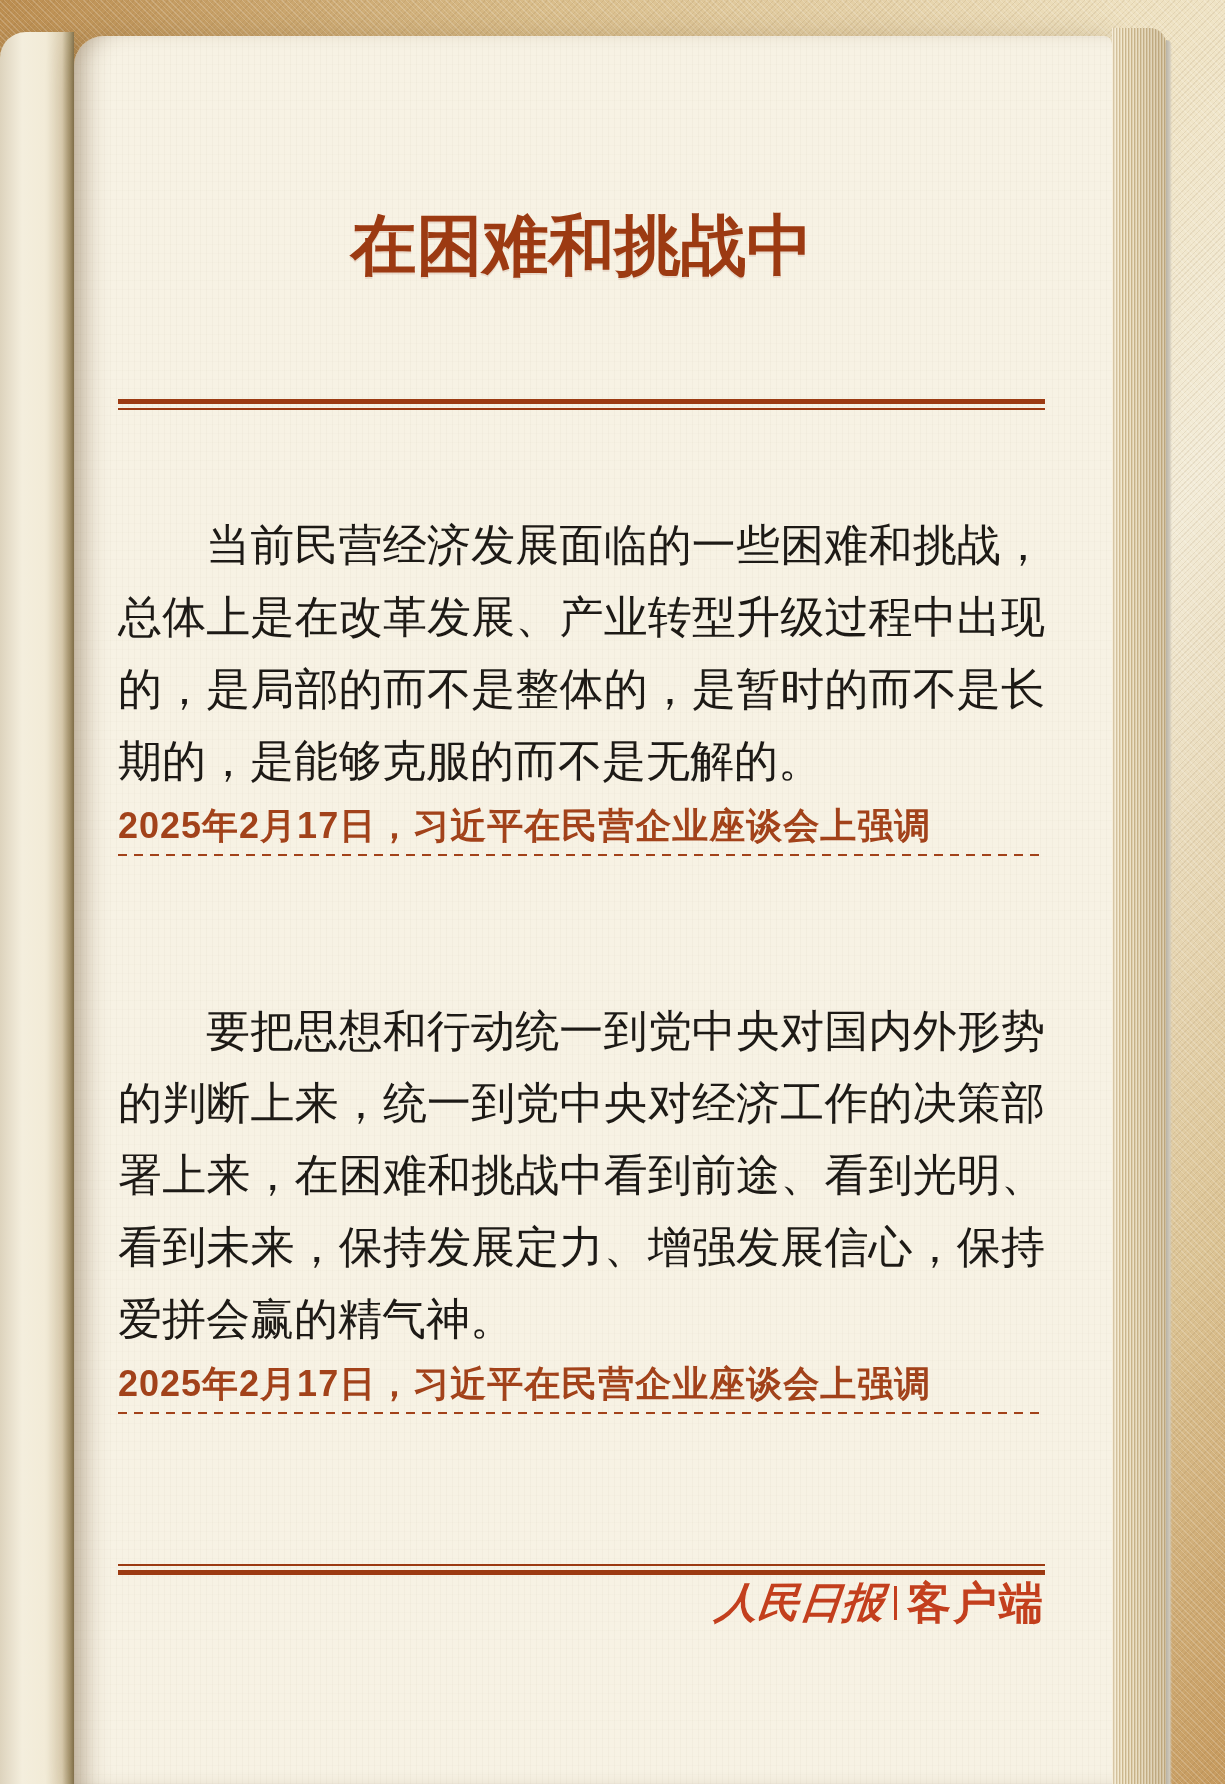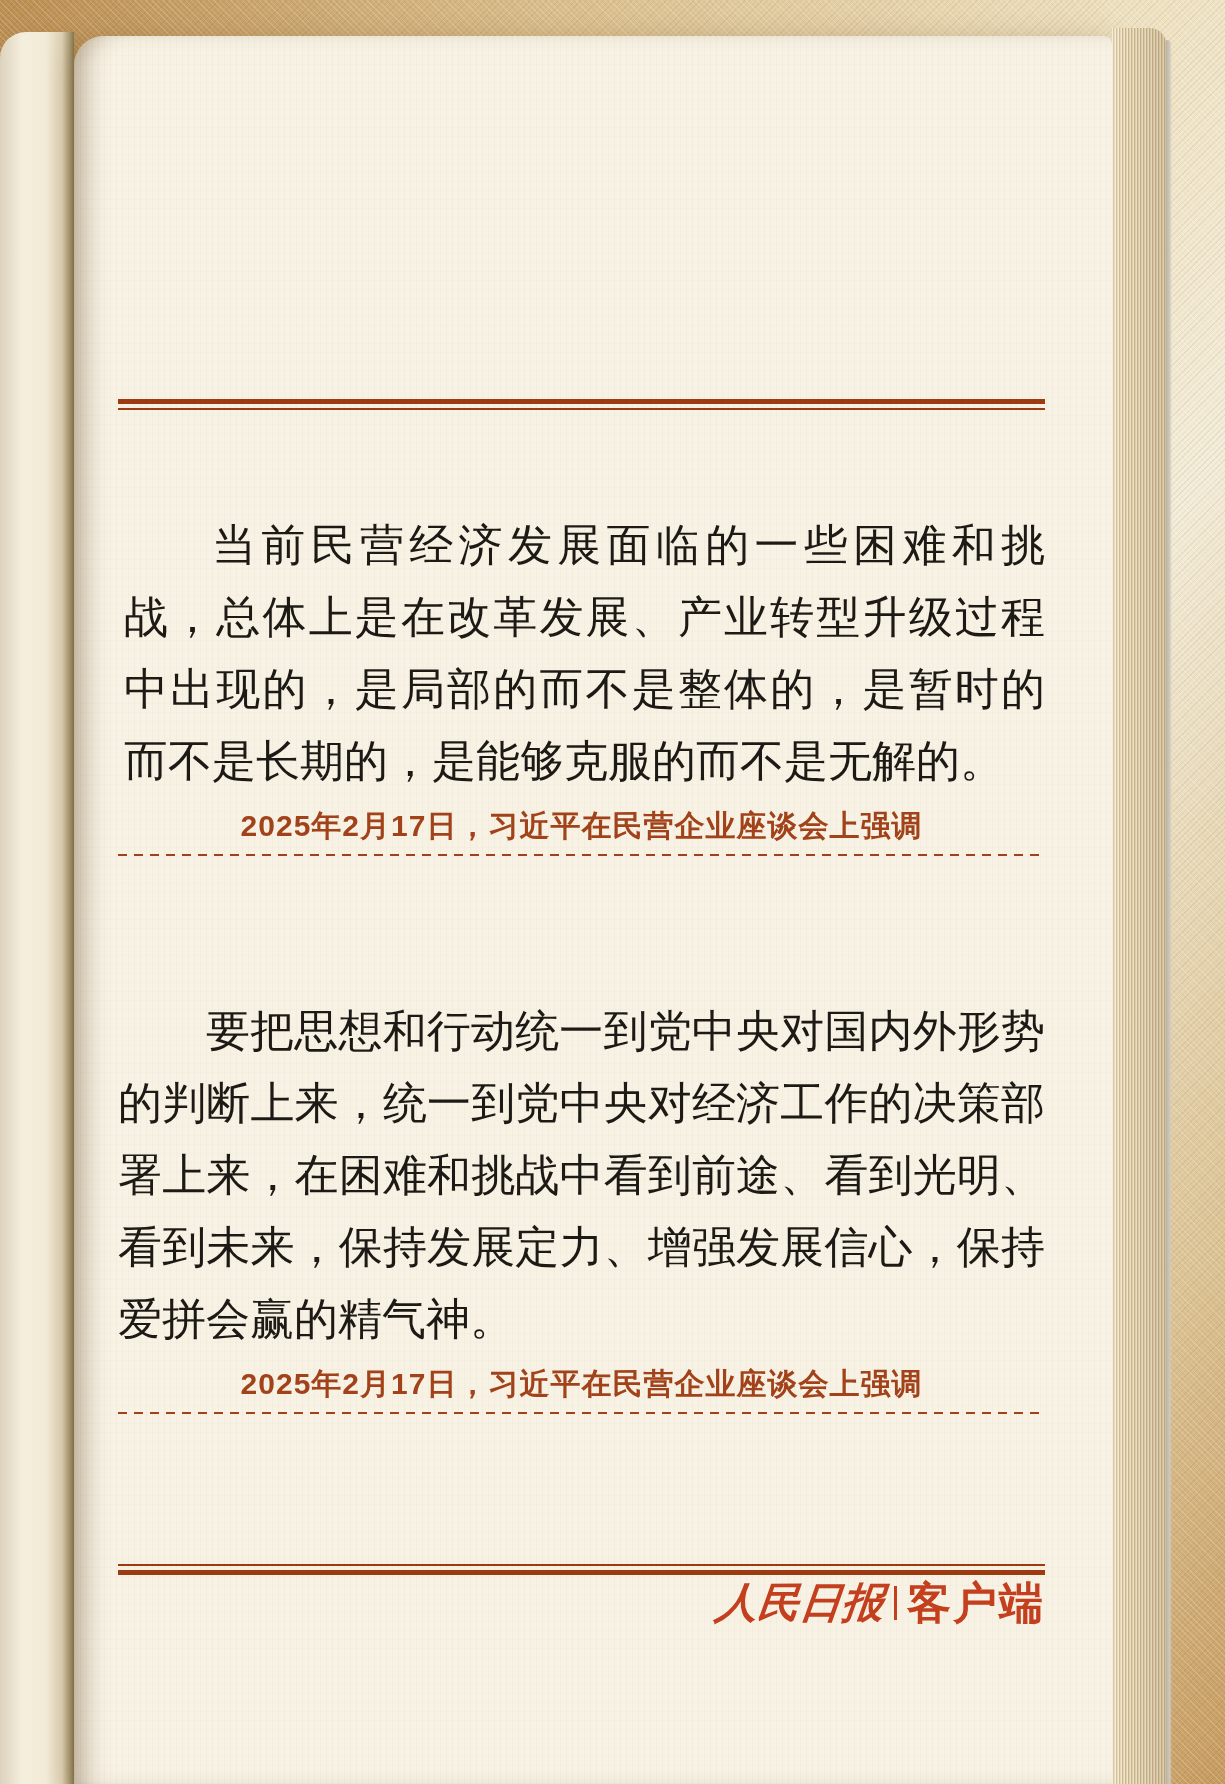--- a/index.html
+++ b/index.html
@@ -58,25 +58,25 @@
   .rule-top .thin{height:2px;background:#9c3a12;margin-top:4px;}
   .rule-bottom{margin-top:150px;}
   .rule-bottom .thin{height:2px;background:#9c3a12;}
   .rule-bottom .thick{height:5px;background:#9c3a12;margin-top:4px;}
 
   .quote-text{
     font-family:"Liberation Serif","DejaVu Serif",serif;
     color:#1d1a16;font-size:44px;line-height:72px;
     text-indent:2em;margin:0;text-align:justify;
   }
-  .quote-1 .quote-text{margin-top:100px;margin-left:6px;}
+  .quote-1 .quote-text{margin-top:100px;}
   .quote-2 .quote-text{margin-top:140px;}
   .attribution{
     margin-top:8px;padding-bottom:8px;
-    text-align:center;color:#a2421a;font-weight:700;font-size:30px;line-height:40px;
+    text-align:left;color:#a2421a;font-weight:700;font-size:36px;line-height:40px;
     letter-spacing:1px;
   }
   .dash-rule{
     height:2px;
     background:repeating-linear-gradient(90deg,#a2421a 0 9px,rgba(0,0,0,0) 9px 16px);
   }
 
   .footer-brand{
     margin-top:6px;display:flex;justify-content:flex-end;align-items:center;gap:10px;
     color:#c33f1d;
@@ -95,21 +95,21 @@
 </style>
 </head>
 <body>
 
 <div class="left-page-curl"></div>
 
 <div class="main-page">
   <div class="content">
 
     <h1 class="headline">
-      <br>
+      <span>在困难和挑战中</span><br>
     </h1>
 
     <div class="rule-top">
       <div class="thick"></div>
       <div class="thin"></div>
     </div>
 
     <section class="quote quote-1">
       <p class="quote-text">当前民营经济发展面临的一些困难和挑战，总体上是在改革发展、产业转型升级过程中出现的，是局部的而不是整体的，是暂时的而不是长期的，是能够克服的而不是无解的。</p>
       <div class="attribution">2025年2月17日，习近平在民营企业座谈会上强调</div>

